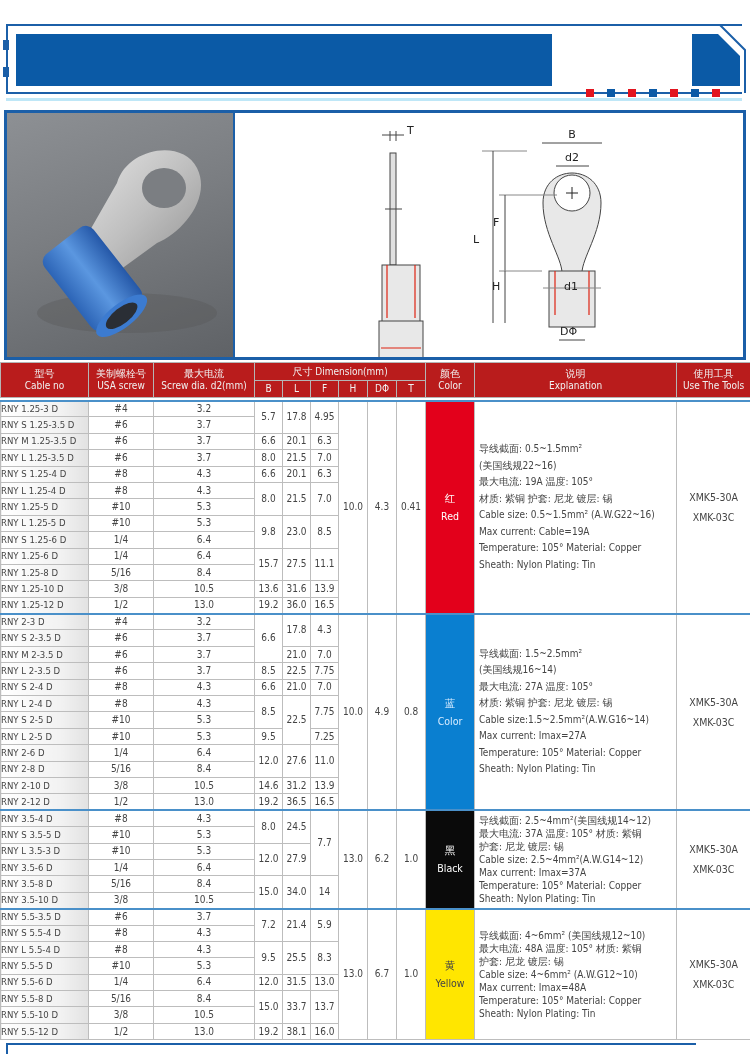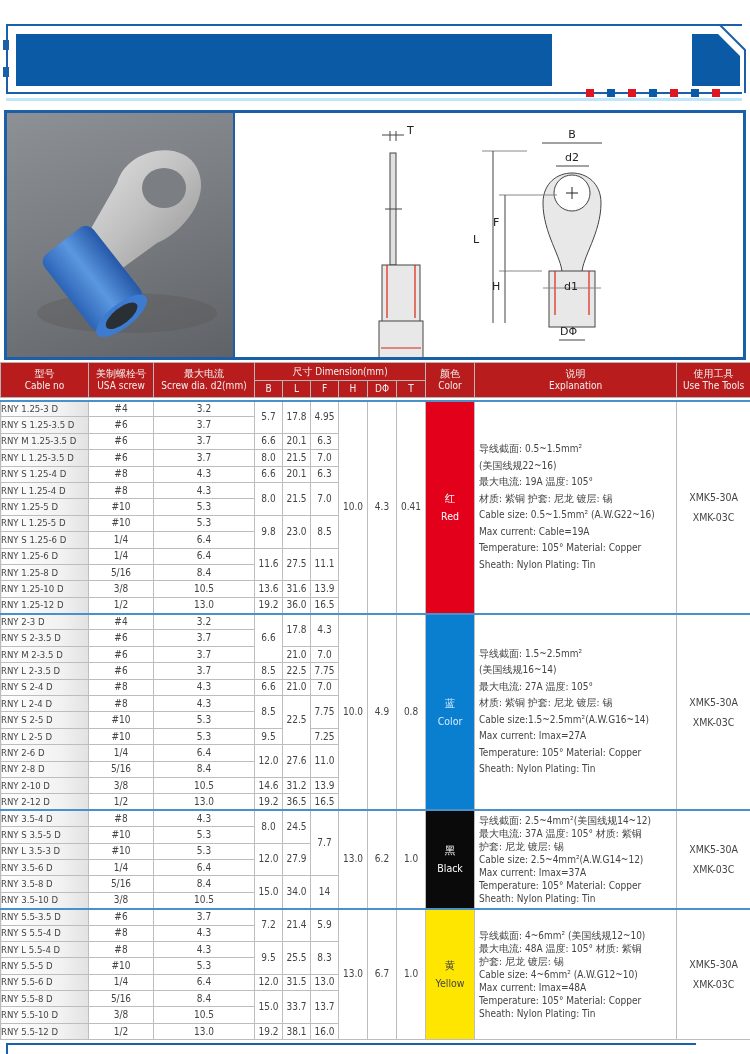--- a/index.html
+++ b/index.html
@@ -265,21 +265,21 @@
       </tr>
       <tr>
         <td class="item">RNY S 1.25-6 D</td>
         <td>1/4</td>
         <td>6.4</td>
       </tr>
       <tr>
         <td class="item">RNY 1.25-6 D</td>
         <td>1/4</td>
         <td>6.4</td>
-        <td rowspan="2">11.6</td>
+        <td rowspan="2">15.7</td>
         <td rowspan="2">27.5</td>
         <td rowspan="2">11.1</td>
       </tr>
       <tr>
         <td class="item">RNY 1.25-8 D</td>
         <td>5/16</td>
         <td>8.4</td>
       </tr>
       <tr>
         <td class="item">RNY 1.25-10 D</td>

